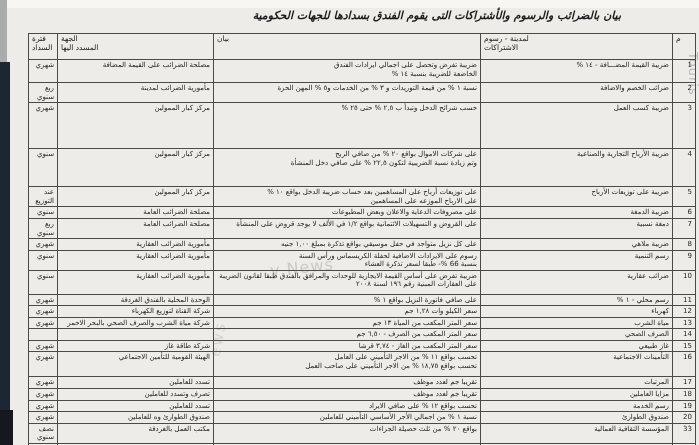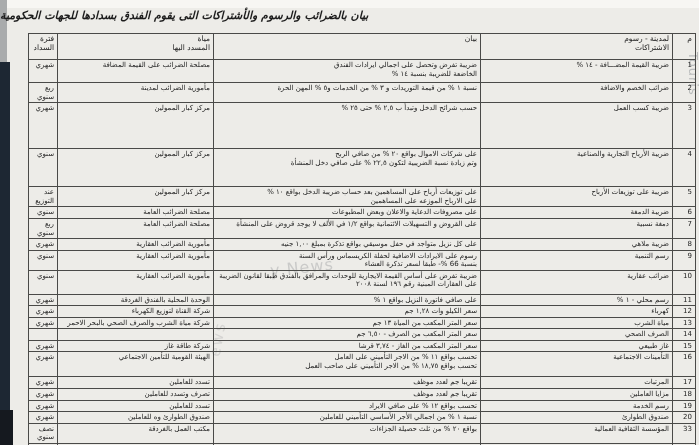--- a/index.html
+++ b/index.html
@@ -13,21 +13,21 @@
     color:#1c1c1c;
   }
   
   .edge-top{position:absolute;left:0;top:0;width:699px;height:8px;background:#f7f6f3;}
   .edge-left-gray{position:absolute;left:0;top:0;width:7px;height:62px;background:#a9abac;}
   .edge-left-dark{position:absolute;left:0;top:62px;width:10px;height:383px;background:#1d2733;}
   .edge-left-dark2{position:absolute;left:0;top:410px;width:13px;height:35px;background:#15191f;}
 
   .title{
     position:absolute;left:0;top:9px;width:621px;
-    text-align:left;
+    text-align:right;
     font-size:11px;font-weight:bold;font-style:italic;
     direction:rtl;
     letter-spacing:0.2px;
   }
 
   table.doc{
     position:absolute;left:28px;top:33px;
     width:667px;
     direction:rtl;
     border-collapse:collapse;
@@ -38,21 +38,21 @@
   table.doc td, table.doc th{
     border:1px solid #4a4a48;
     vertical-align:top;
     padding:1px 3px;
     font-weight:normal;
     overflow:hidden;
     white-space:pre-line;
     text-align:right;
   }
   table.doc thead th{
-    text-align:right;
+    text-align:left;
     height:23px;
     font-size:7.5px;
   }
   th.h-num, td.c-num{text-align:center;white-space:nowrap;}
   th.h-tax{text-align:center;}
   th.h-bayan{text-align:center;}
   td.c-tax, td.c-entity, td.c-period{white-space:nowrap;}
 
   .watermark-side{
     position:absolute;right:-2px;top:52px;
@@ -96,21 +96,21 @@
       <col style="width:267px">
       <col style="width:156px">
       <col style="width:29px">
     </colgroup>
     <thead>
       <tr>
         <th class="h-num">م</th>
         <th class="h-tax">لمدينة - رسوم
 الاشتراكات</th>
         <th class="h-bayan">بيان</th>
-        <th class="h-entity">مياة
+        <th class="h-entity">الجهة
 المسدد اليها</th>
         <th class="h-period">فترة
 السداد</th>
       </tr>
     </thead>
     <tbody>
         <tr style="height: 23px;">
           <td class="c-num">1</td>
           <td class="c-tax">ضريبة القيمة المضـــافة - ١٤ %</td>
           <td class="c-bayan">ضريبة تفرض وتحصل على اجمالي ايرادات الفندق

